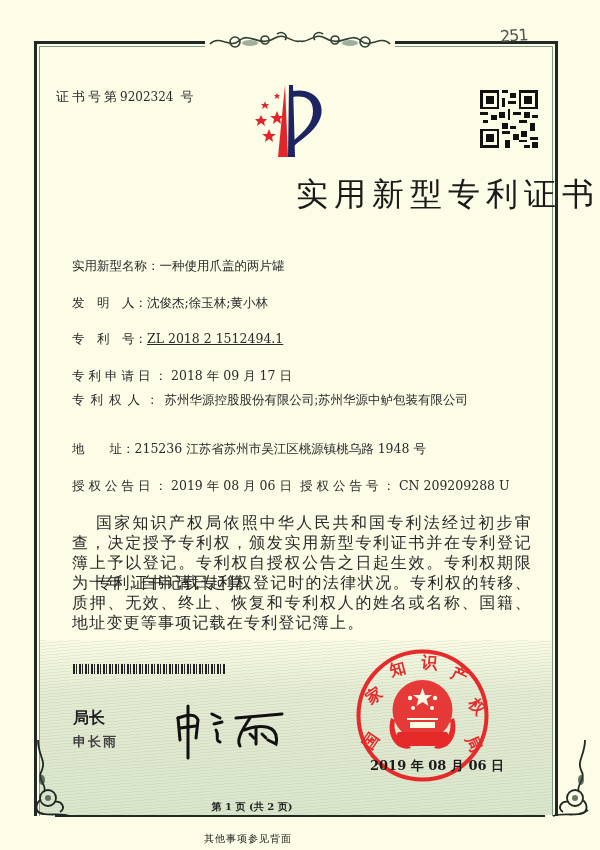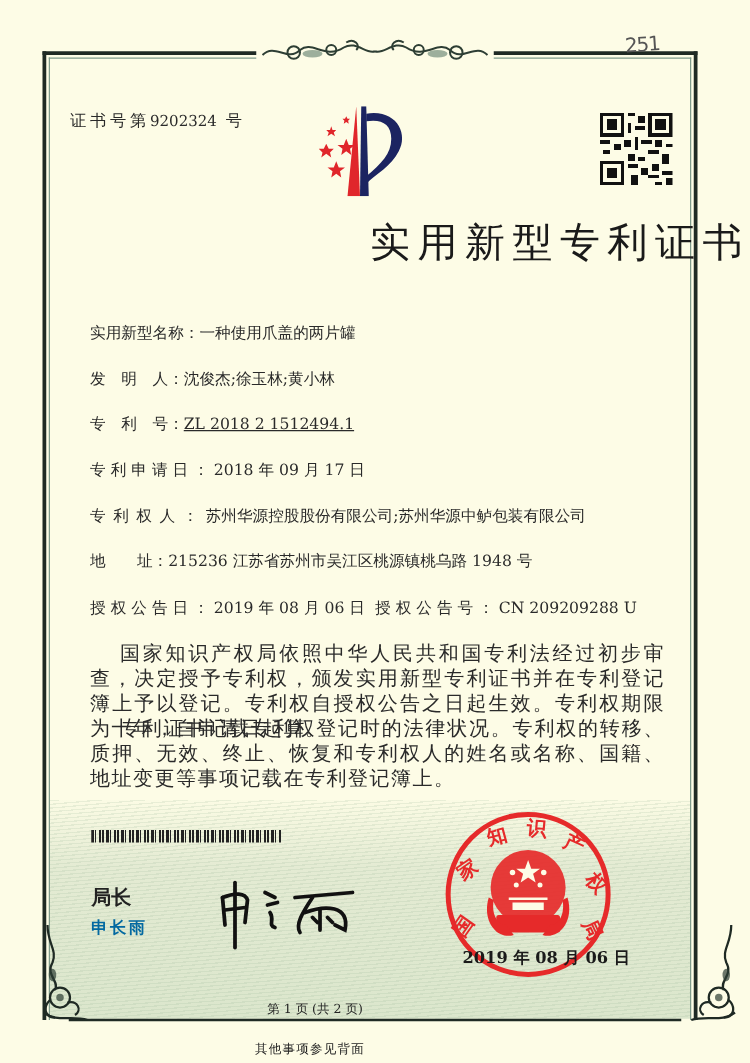--- a/index.html
+++ b/index.html
@@ -52,45 +52,45 @@
       position:absolute; left:0; top:173px; width:600px; text-align:right;
       font-size:32px; letter-spacing:6px; color:#1a1a1a; font-family:"DejaVu Sans", sans-serif;
     }
 
     .field { position:absolute; left:72px; font-size:12.5px; white-space:nowrap; color:#2a2a2a; }
     .field .lbl { display:inline-block; }
     .f1 { top:258px; }
     .f2 { top:295px; }
     .f3 { top:331px;text-decoration:underline; }
     .f4 { top:368px; }
-    .f5 { top:405px; }
+    .f5 { top:392px;font-family:Liberation Serif, serif; }
     .f6 { top:441px; }
     .f7 { top:478px; }
     .f7b { position:absolute; left:300px; top:478px; font-size:12.5px; white-space:nowrap; }
     .sp3 { letter-spacing:6px; }
     .sp1 { letter-spacing:4px; }
 
     .para {
       position:absolute; left:72px; width:460px; font-size:16px; line-height:20px;
       text-indent:24px; color:#2a2a2a; letter-spacing:1.2px; text-align:justify;
     }
     .p1 { top:513px; }
     .p2 { top:573px; }
 
     .barcode { position:absolute; left:73px; top:664px; width:152px; height:10px;
       background:repeating-linear-gradient(90deg,#222 0 2px,transparent 2px 3px,#222 3px 4px,transparent 4px 6px);
     }
     .director-title { position:absolute; left:73px; top:708px; font-size:16px; font-family:Liberation Sans, sans-serif; font-weight:bold; color:#222; }
-    .director-name { position:absolute; left:73px; top:733px; font-size:13px; font-family:Liberation Serif, serif; font-weight:bold; color:#0369a1; letter-spacing:2px;text-align:right; }
+    .director-name { position:absolute; left:73px; top:733px; font-size:13px; font-family:Liberation Serif, serif; font-weight:bold; color:#404040; letter-spacing:2px;text-align:right; }
     .signature { position:absolute; left:170px; top:700px; width:120px; height:60px; }
 
     .seal { position:absolute; left:355px; top:648px; width:135px; height:135px; }
     .seal-date { position:absolute; left:370px; top:757px; font-size:13px; color:#1a1a1a; font-weight:bold; white-space:nowrap; }
 
-    .page-no { position:absolute; left:0; top:800px; width:504px; text-align:center; font-size:10px; color:#222; }
+    .page-no { position:absolute; left:0; top:800px; width:504px; text-align:center; font-size:10px; color:#222;font-weight:bold; }
     .footer-note { position:absolute; left:0; top:832px; width:496px; text-align:center; font-size:10px; color:#222; letter-spacing:1px; }
   </style>
 </head>
 <body>
 
 <div class="frame-outer"></div>
 <div class="frame-inner"></div>
 <div class="green-panel"></div>
 <div class="bottom-rule"></div>
 

